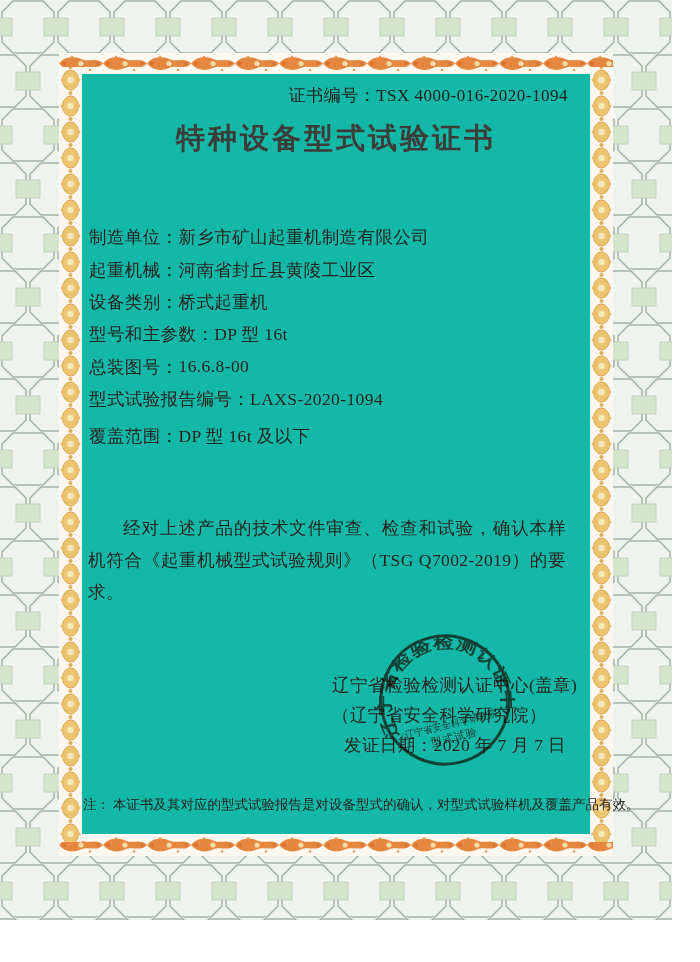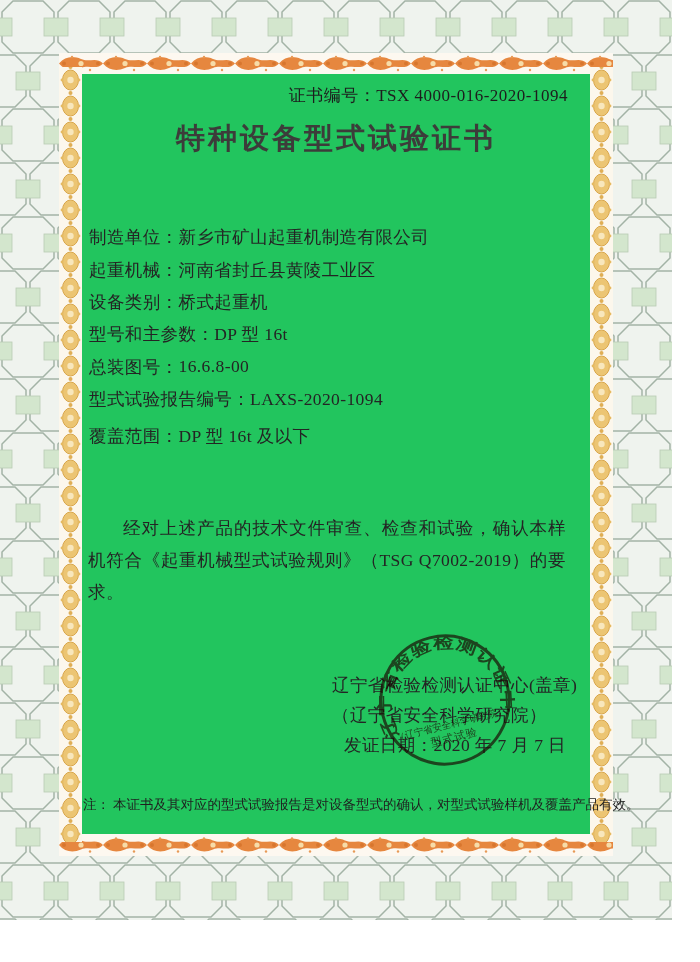--- a/index.html
+++ b/index.html
@@ -15,21 +15,21 @@
   .frame {
     position:absolute; left:59px; top:53px; width:554px; height:803px;
     background:#fefdfa;
   }
   .b-top    { position:absolute; left:0; top:0;    width:554px; height:21px; }
   .b-bottom { position:absolute; left:0; bottom:0; width:554px; height:22px; }
   .b-left   { position:absolute; left:0;  top:14px; width:23px; height:775px; }
   .b-right  { position:absolute; right:0; top:14px; width:23px; height:775px; }
   .inner {
     position:absolute; left:23px; top:21px; right:23px; bottom:22px;
-    background:#22c55e; color:#242424;
+    background:#14b8a6; color:#242424;
   }
   .certno {
     position:absolute; top:10px; right:22px;
     font-size:17px; letter-spacing:.5px; color:#1d1d1d; white-space:nowrap;
   }
   .title {
     position:absolute; top:42px; left:0; width:100%; text-align:center;
     font-size:29px; font-weight:bold; letter-spacing:3px; color:#3c3c3a;
     line-height:44px; white-space:nowrap;
   }

